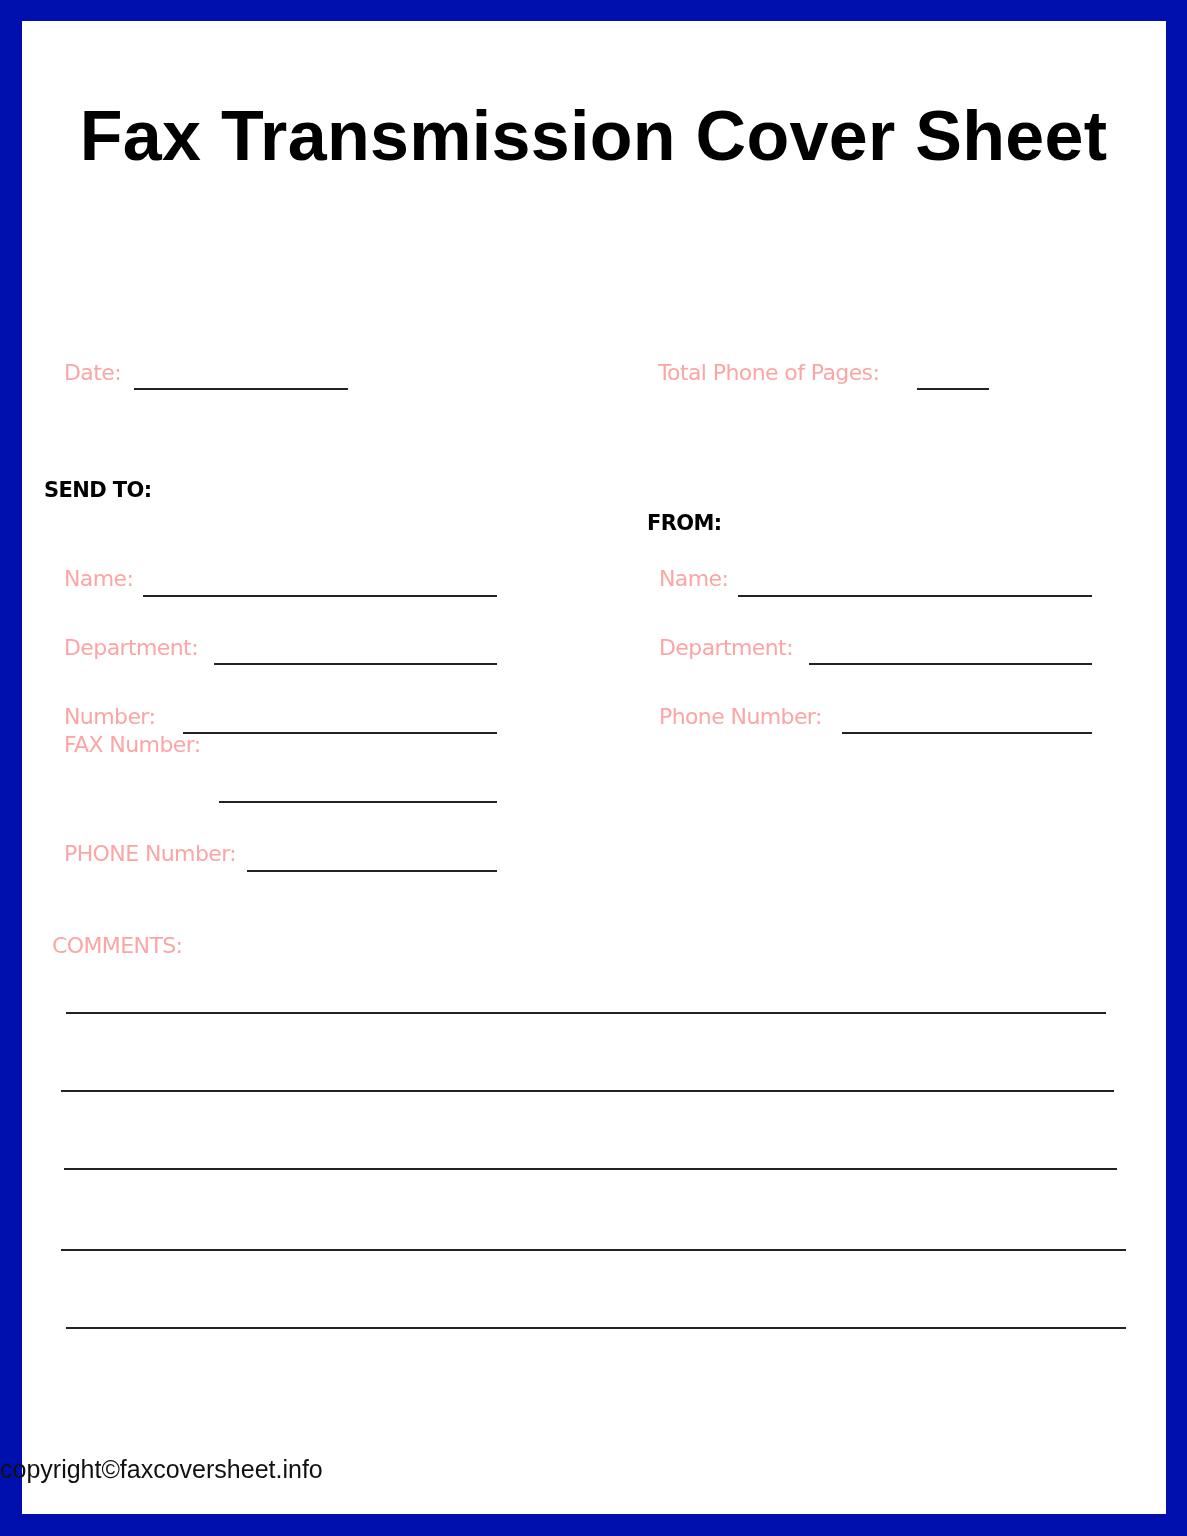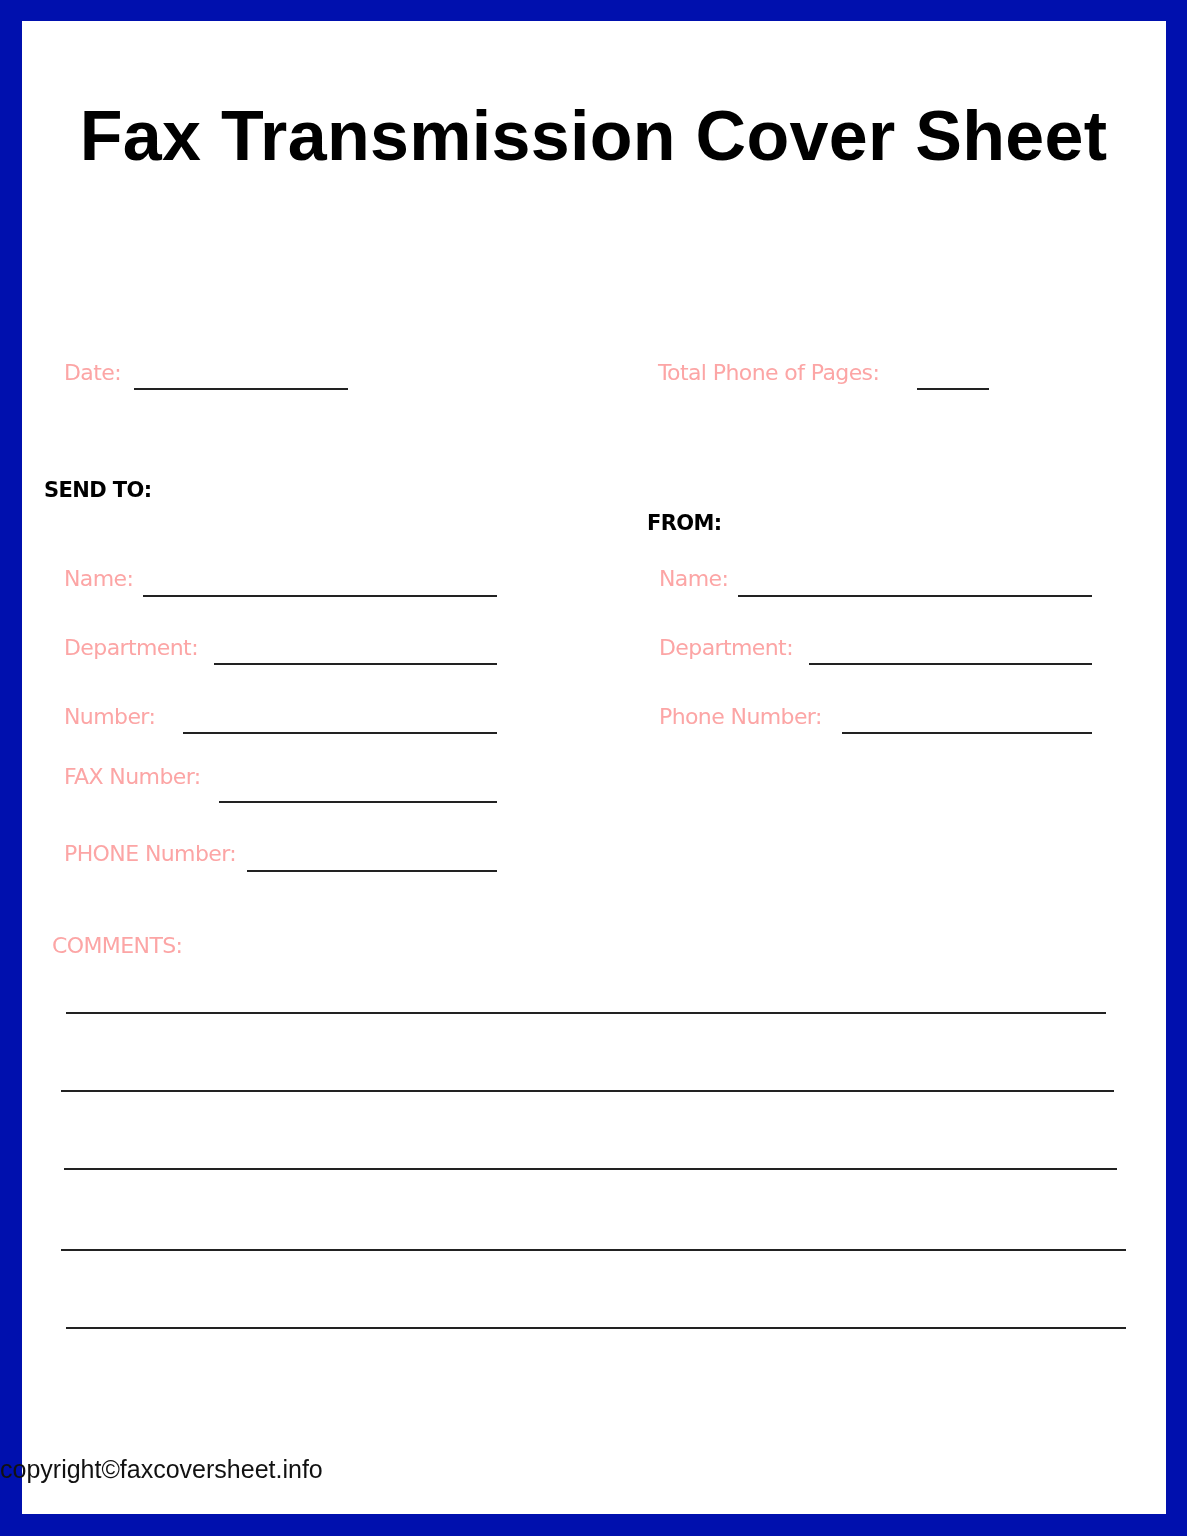--- a/index.html
+++ b/index.html
@@ -82,21 +82,21 @@
 
 <div class="label" style="left:64px; top:566px;">Name:</div>
 <div class="line" style="left:143px; top:595px; width:354px;"></div>
 
 <div class="label" style="left:64px; top:635px;">Department:</div>
 <div class="line" style="left:214px; top:663px; width:283px;"></div>
 
 <div class="label" style="left:64px; top:704px;">Number:</div>
 <div class="line" style="left:183px; top:732px; width:314px;"></div>
 
-<div class="label" style="left:64px; top:764px;text-align:center;">FAX Number:</div>
+<div class="label" style="left:64px; top:732px;text-align:center;">FAX Number:</div>
 <div class="line" style="left:219px; top:801px; width:278px;"></div>
 
 <div class="label" style="left:64px; top:841px;">PHONE Number:</div>
 <div class="line" style="left:247px; top:870px; width:250px;"></div>
 
 <div class="label" style="left:659px; top:566px;">Name:</div>
 <div class="line" style="left:738px; top:595px; width:354px;"></div>
 
 <div class="label" style="left:659px; top:635px;">Department:</div>
 <div class="line" style="left:809px; top:663px; width:283px;"></div>

